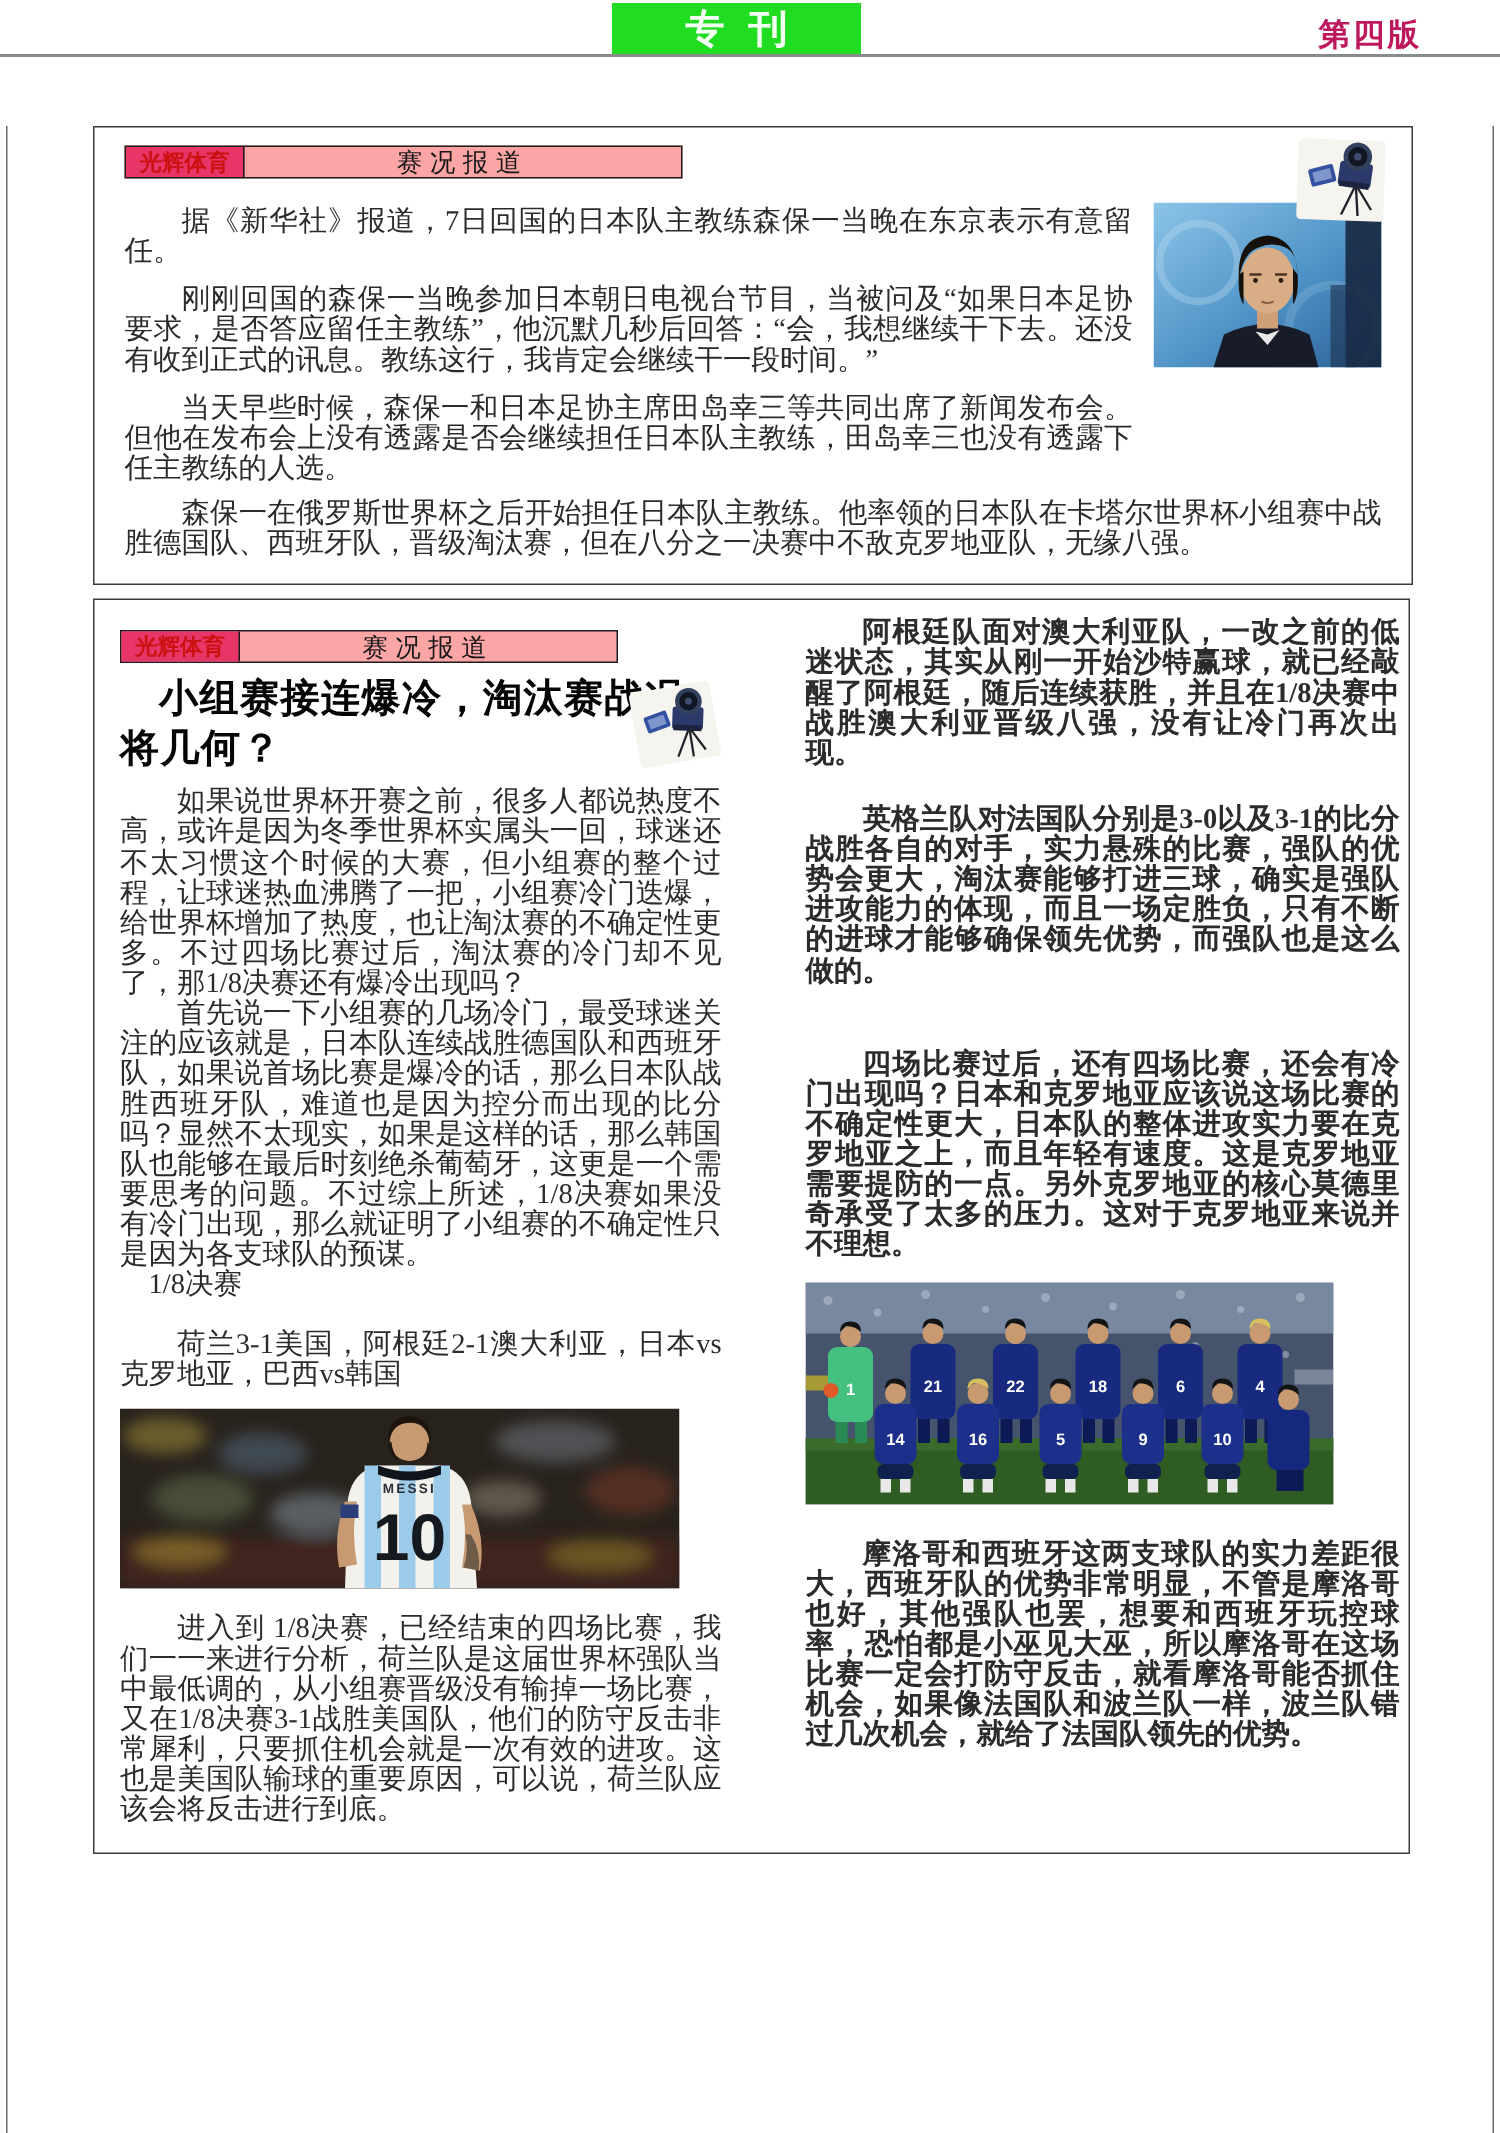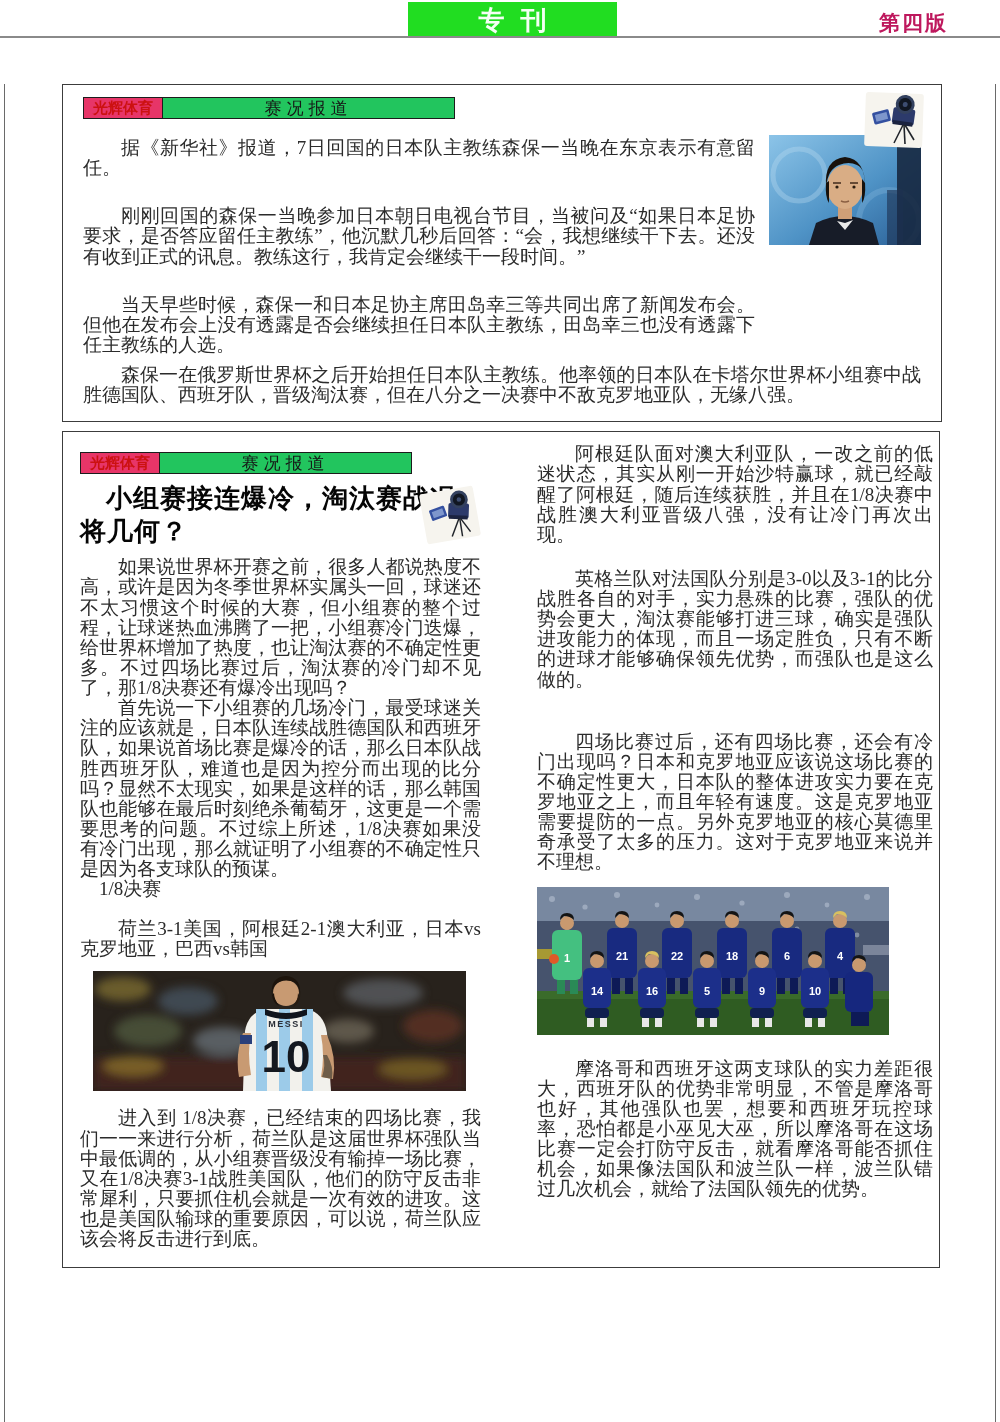--- a/index.html
+++ b/index.html
@@ -1,69 +1,69 @@
 <!DOCTYPE html>
 <html><head>
 <meta charset="utf-8">
 <style>
   html,body{margin:0;padding:0;background:#fff;}
   body{width:1000px;height:1422px;position:relative;overflow:hidden;
        font-family:"Liberation Serif","DejaVu Serif",serif;color:#2b2b2b;}
 
   
   .topbar{position:relative;height:38px;background:#fff;}
-  .banner{position:absolute;left:408px;top:2px;width:209px;height:36px;
-          background:#21dd21;display:flex;align-items:center;justify-content:center;}
+  .banner{position:absolute;left:408px;top:2px;width:166px;height:36px;
+          background:#21dd21;display:flex;justify-content:center;}
   .banner span{font-family:"Liberation Sans","DejaVu Sans",sans-serif;
           font-size:26px;font-weight:bold;color:#f4fff4;letter-spacing:16px;text-indent:16px;}
   .edition{position:absolute;right:52px;top:9px;
           font-family:"Liberation Sans","DejaVu Sans",sans-serif;
           font-size:21px;font-weight:bold;color:#be185d;letter-spacing:2px;}
   .topline{border-bottom:2px solid #8a8a8a;}
 
   
   .frame{margin:0 4px;height:1374px;border-left:1px solid #6a6a6a;
          border-right:1px solid #6a6a6a;border-bottom:2px solid #555;background:#fff;}
 
   
   .article{border:1px solid #3c3c3c;background:#fff;box-sizing:border-box;}
-  .tagbar{display:flex;height:22px;border:1px solid #1c1c1c;background:#22c55e;
+  .tagbar{display:flex;height:22px;border:1px solid #1c1c1c;background:#fca5a5;
           box-sizing:border-box;align-items:center;}
   .tag-left{background:#e73568;color:#cc1111;border-right:1px solid #1c1c1c;
           font-family:"Liberation Sans","DejaVu Sans",sans-serif;font-weight:bold;
           font-size:15px;padding:0 9px;height:100%;display:flex;align-items:center;}
   .tag-right{flex:1;text-align:center;font-size:17px;color:#161616;letter-spacing:5px;}
   h1,h2{font-family:"DejaVu Sans","Liberation Sans",sans-serif;color:#050505;margin:0;}
   p{margin:0;text-indent:2em;text-align:justify;font-size:19px;line-height:1.06;}
 
   
   .article1{width:880px;margin:46px 0 0 57px;position:relative;padding:12px 20px 16px 20px;}
   .article1 .tagbar{width:372px;}
   .article1 h1{font-size:30px;line-height:1.2;margin:7px 0 9px 0;letter-spacing:1px;}
   .a1-flex{display:flex;}
   .a1-text{width:672px;}
-  .a1-text p{margin-top:28px;}
+  .a1-text p{margin-top:12px;}
   .a1-text p:first-child{margin-top:19px;}
   .coach-fig{width:152px;margin:16px 0 0 14px;}
   .article1 .last-par{margin-top:10px;}
   .cam1{position:absolute;right:16px;top:6px;}
 
   
   .article2{width:878px;margin:9px 0 0 57px;display:flex;padding:0 6px 18px 17px;}
   .col-left{width:402px;position:relative;}
   .col-right{width:397px;margin-left:56px;}
   .col-left .tagbar{width:332px;margin-top:20px;}
   .col-left h2{font-size:26px;line-height:1.25;margin:8px 0 10px 0;text-indent:1em;letter-spacing:1px;}
   .cam2{position:absolute;right:2px;top:52px;}
   .col-left p.lead{margin-top:6px;}
   .bracket-heading{font-size:19px;line-height:1.1;text-indent:1em;margin:0;}
   .match-line{margin-top:19px;}
-  .messi-fig{margin:12px 0 0 13px;line-height:0;}
+  .messi-fig{margin:12px 0 0 0;line-height:0;}
   .after-photo{margin-top:17px;}
-  .col-right p{margin-top:12px;}
+  .col-right p{margin-top:12px;font-weight:bold;}
   .col-right p.gap-big{margin-top:42px;}
   .col-right p.gap-mid{margin-top:24px;}
   .team-fig{margin:14px 0 0 0;line-height:0;}
   figure{margin:0;padding:0;}
 </style>
 </head>
 <body>
 
 <div class="topbar">
   <div class="banner">

